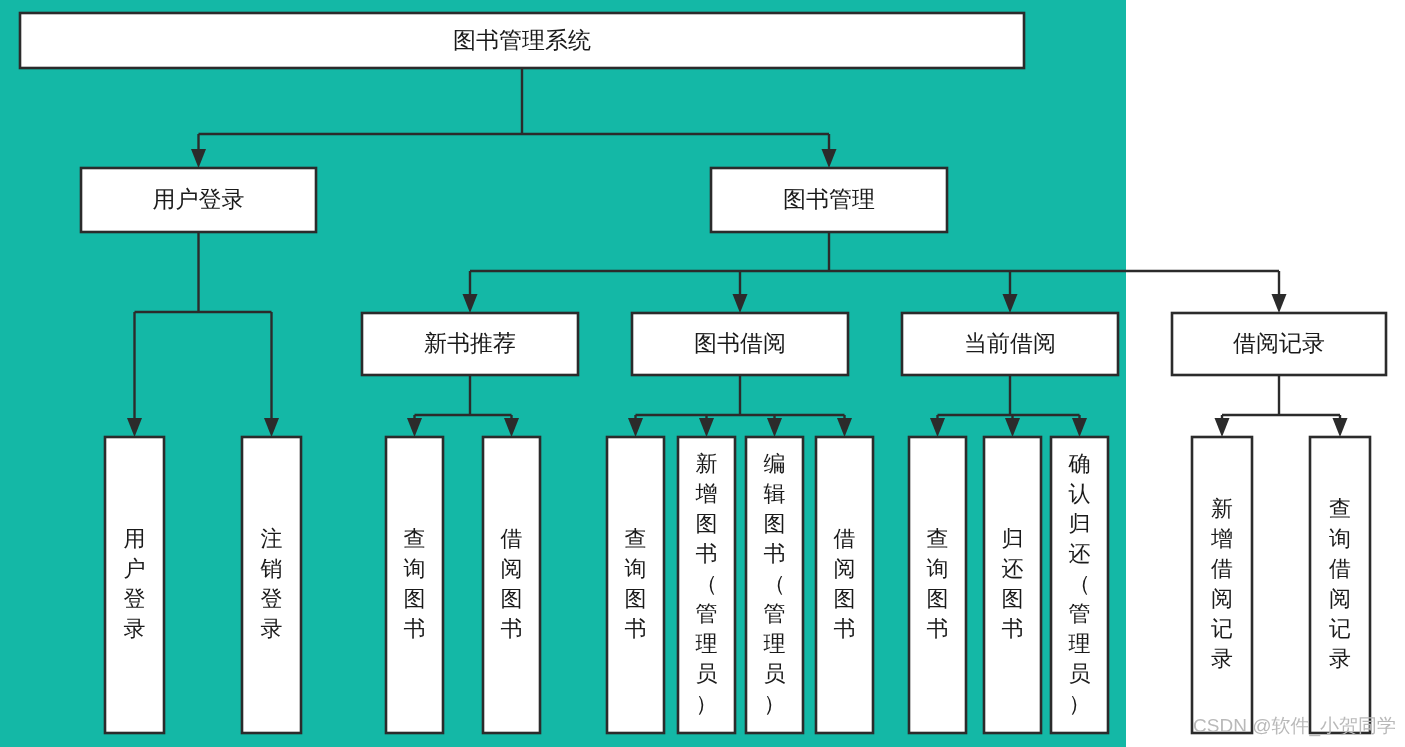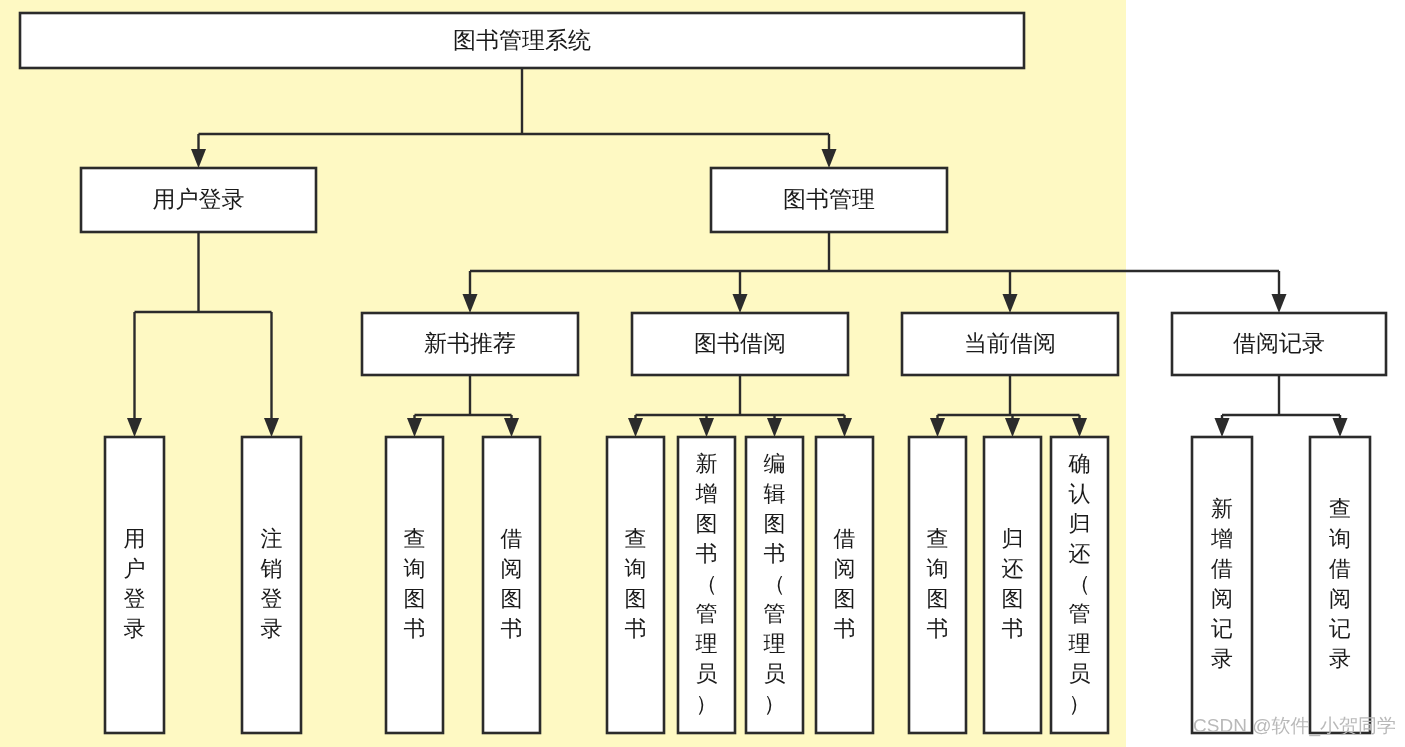--- a/index.html
+++ b/index.html
@@ -11,21 +11,21 @@
   body {
     width: 1405px;
     height: 747px;
     font-family: "Liberation Sans", "DejaVu Sans", sans-serif;
     overflow: hidden;
   }
   #diagram-root {
     position: relative;
     width: 1126px;
     height: 747px;
-    background: #fef9c3;
+    background: #14b8a6;
   }
   svg.diagram-canvas {
     position: absolute;
     left: 0;
     top: 0;
     width: 1405px;
     height: 747px;
     display: block;
   }
   .node-box {

